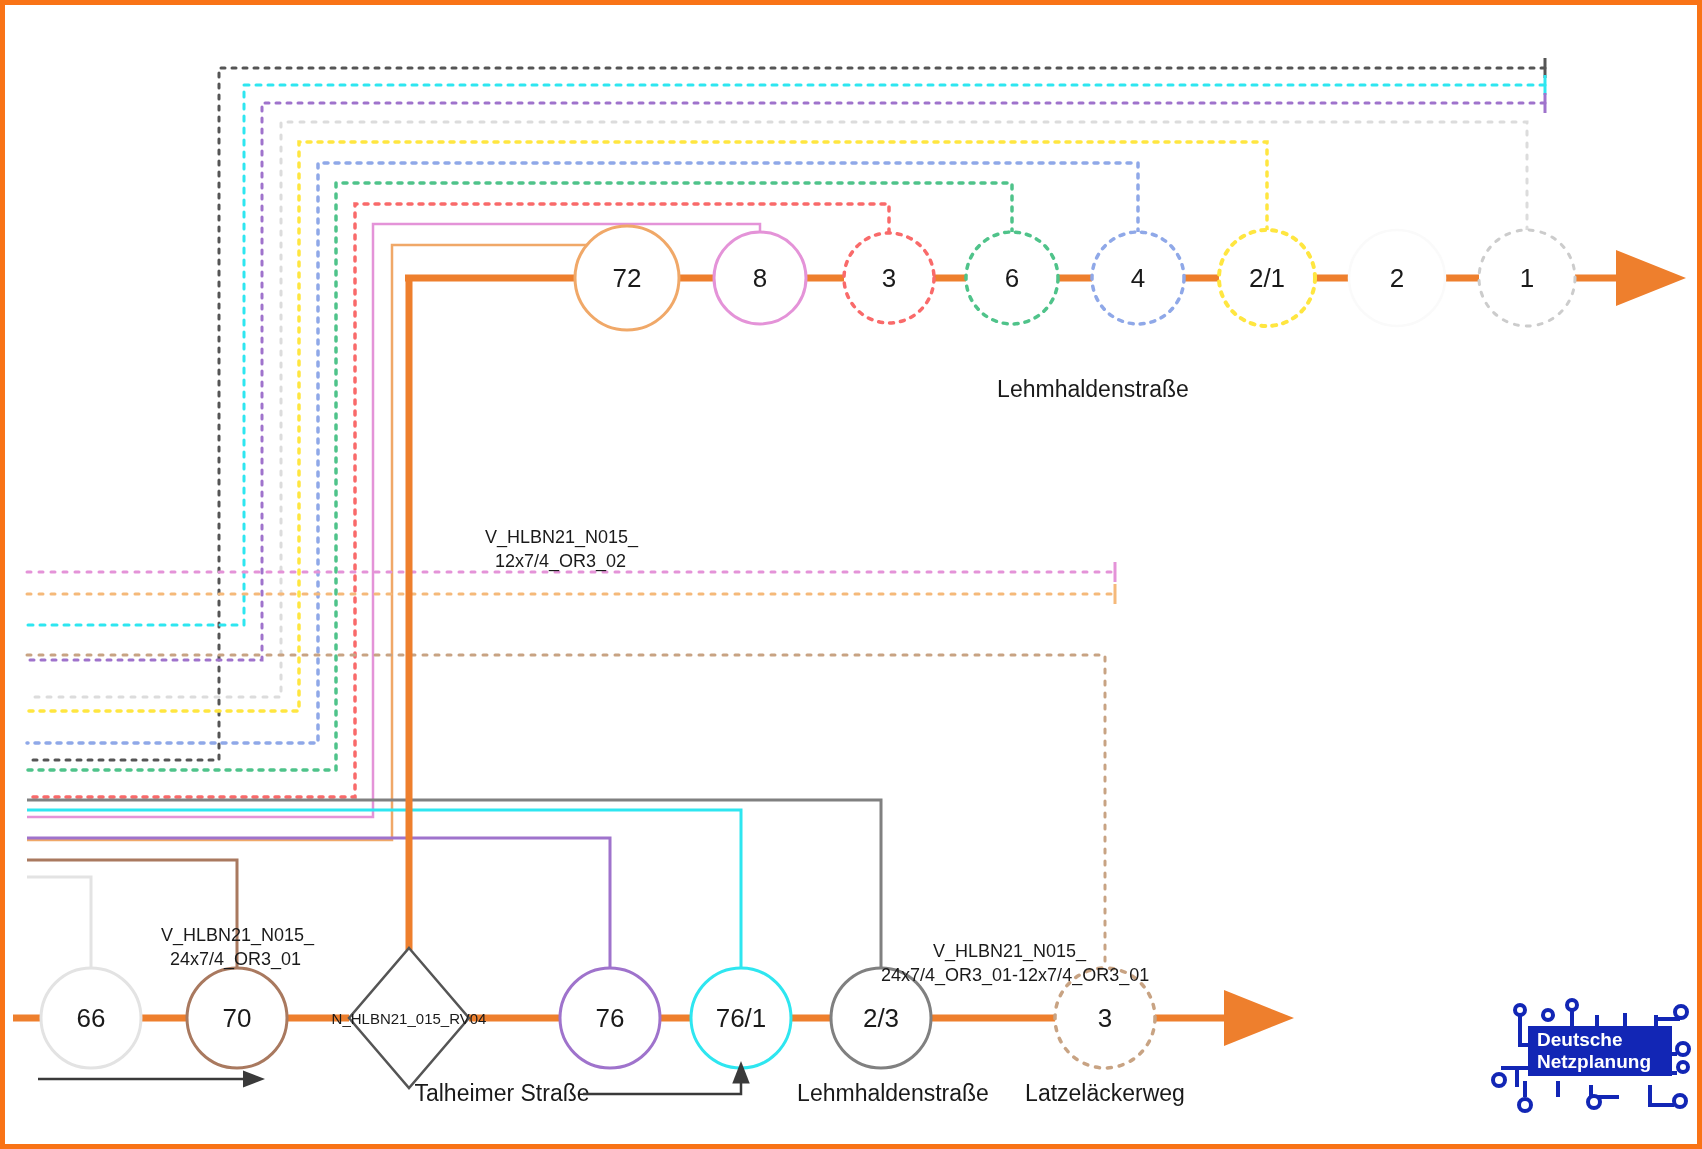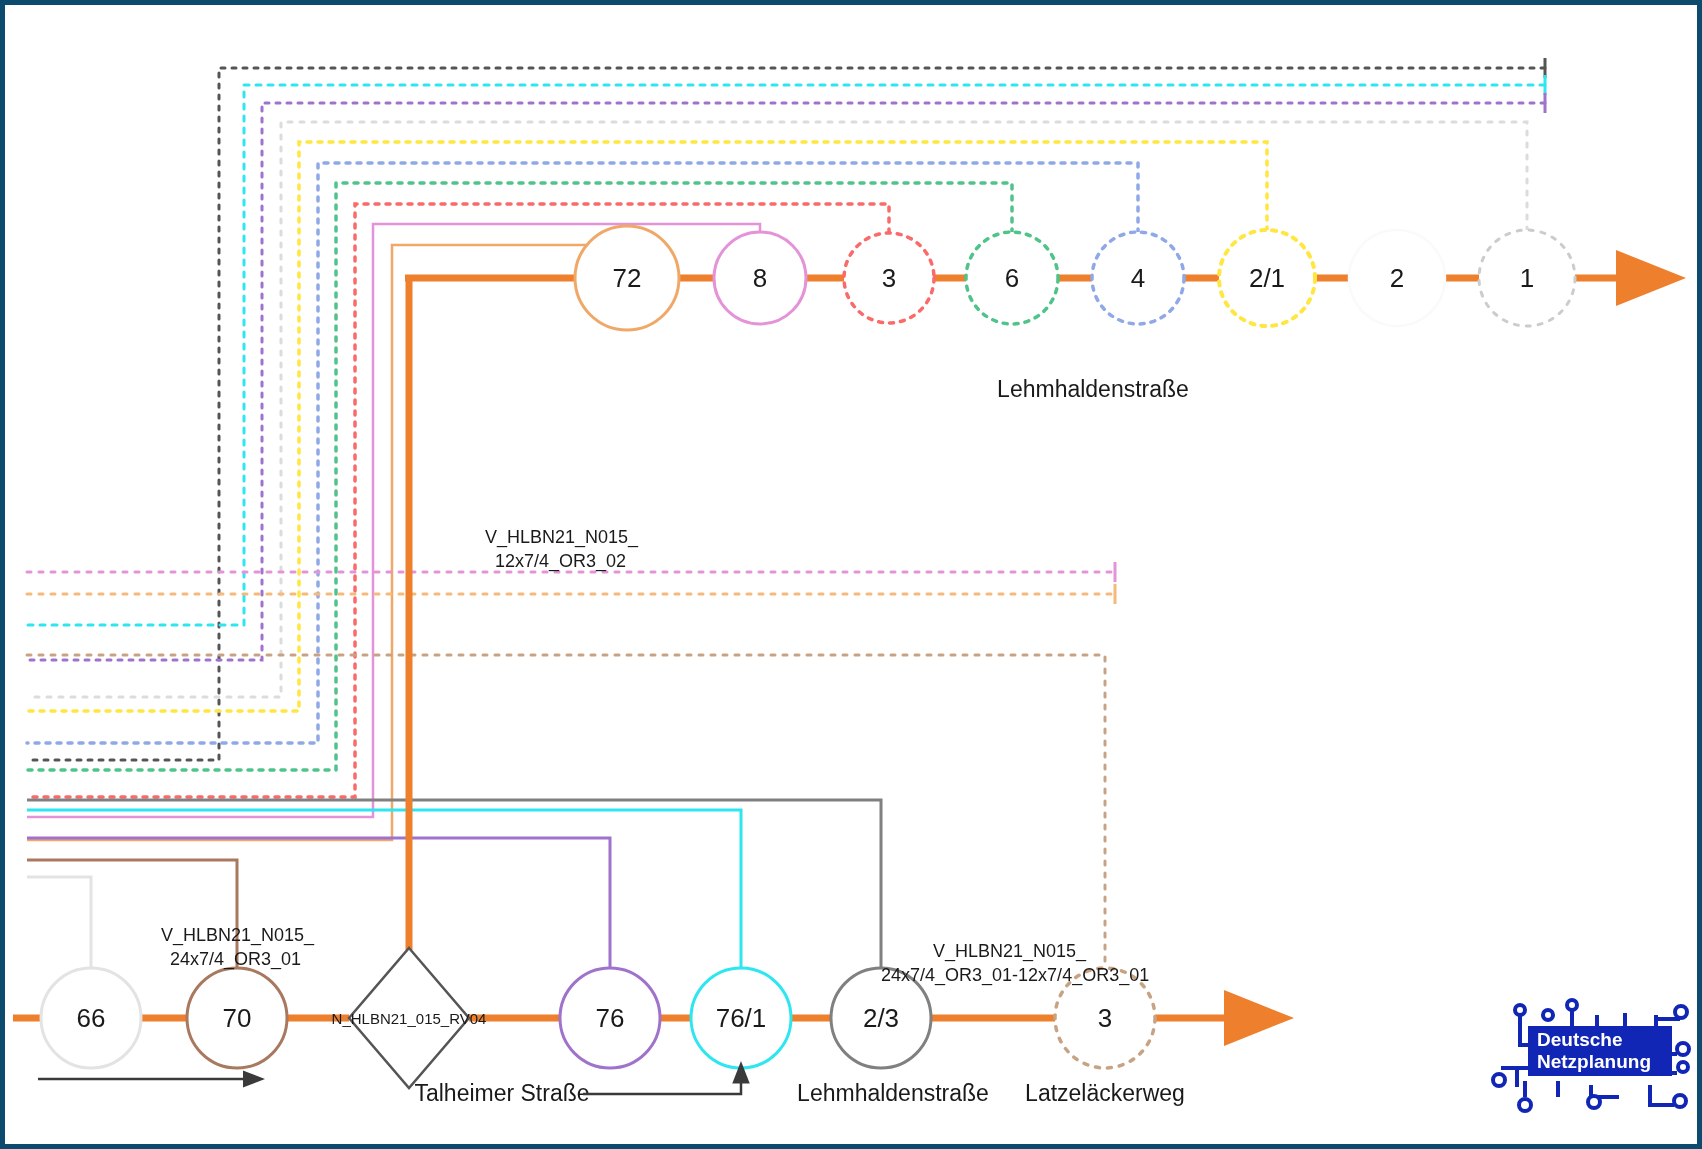--- a/index.html
+++ b/index.html
@@ -9,21 +9,21 @@
   }
   body {
     font-family: "Liberation Sans", sans-serif;
   }
   #canvas {
     position: relative;
     width: 1702px;
     height: 1149px;
     background: #ffffff;
     box-sizing: border-box;
-    border: 5px solid #0c4a6e;
+    border: 5px solid #f97316;
     overflow: hidden;
   }
   #diagram {
     position: absolute;
     left: 0;
     top: 0;
     width: 1702px;
     height: 1149px;
     display: block;
   }

